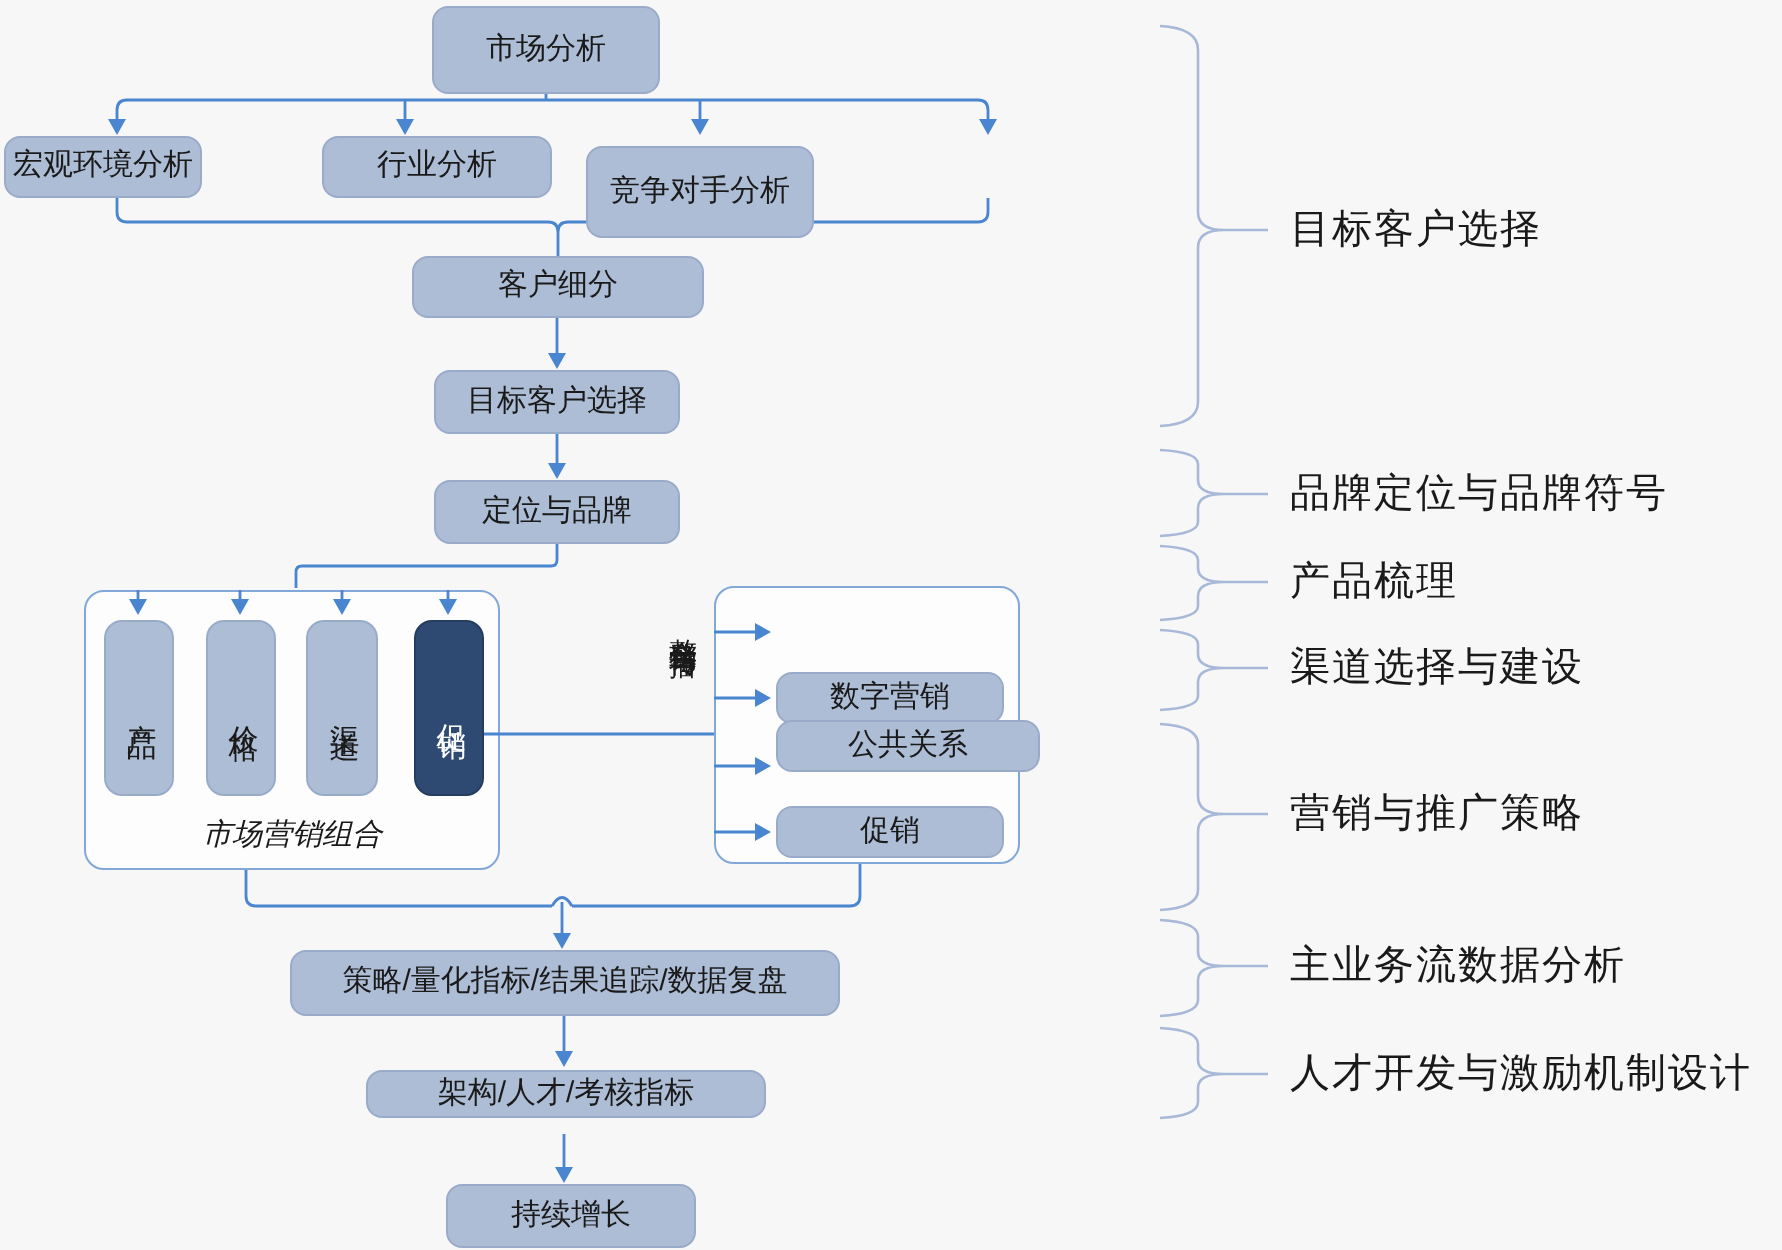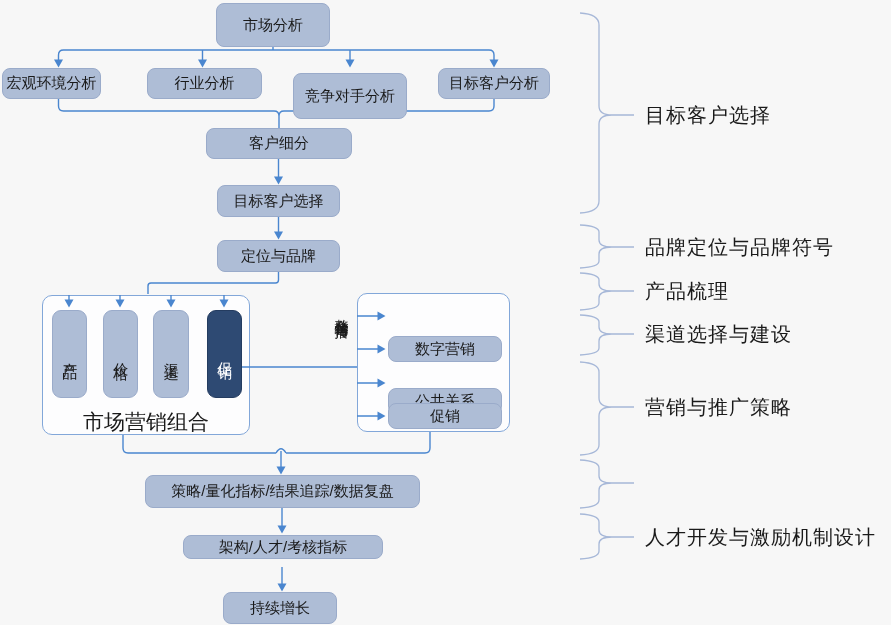--- a/index.html
+++ b/index.html
@@ -22,21 +22,21 @@
   .vnode{
     writing-mode:vertical-rl;text-orientation:upright;letter-spacing:4px;
     border-radius:9px;white-space:normal;
   }
   .dark{background:var(--dark-fill);border-color:var(--dark-border);color:var(--dark-text);}
   .group{
     position:absolute;box-sizing:border-box;background:#fdfdfe;
     border:1.3px solid var(--group-border);border-radius:10px;
   }
   .caption{
-    position:absolute;text-align:center;font-size:21px;color:var(--ink);
+    position:absolute;text-align:center;font-size:15px;color:var(--ink);font-style:italic;
   }
   .vtext{
     position:absolute;writing-mode:vertical-rl;text-orientation:upright;
     font-size:14px;letter-spacing:1px;color:var(--ink);line-height:17px;
   }
   .annotation{
     position:absolute;left:645px;height:26px;line-height:26px;
     font-size:20px;letter-spacing:1px;white-space:nowrap;color:var(--ink);
   }
   svg{position:absolute;left:0;top:0;}
@@ -86,42 +86,42 @@
     <path class="brace" d="M580,225 Q599,226 599,232 L599,240 Q599,247 612,247 Q599,247 599,254 L599,261 Q599,267 580,268 M612,247 H634"></path>
     <path class="brace" d="M580,273 Q599,274 599,280 L599,284 Q599,291 612,291 Q599,291 599,298 L599,303 Q599,309 580,310 M612,291 H634"></path>
     <path class="brace" d="M580,315 Q599,316 599,322 L599,327 Q599,334 612,334 Q599,334 599,341 L599,348 Q599,354 580,355 M612,334 H634"></path>
     <path class="brace" d="M580,362 Q599,363 599,372 L599,398 Q599,407 612,407 Q599,407 599,416 L599,445 Q599,454 580,455 M612,407 H634"></path>
     <path class="brace" d="M580,460 Q599,461 599,468 L599,476 Q599,483 612,483 Q599,483 599,490 L599,500 Q599,507 580,508 M612,483 H634"></path>
     <path class="brace" d="M580,514 Q599,515 599,522 L599,530 Q599,537 612,537 Q599,537 599,544 L599,551 Q599,558 580,559 M612,537 H634"></path>
   </svg>
 
   <div class="node" style="left:216px;top:3px;width:114px;height:44px">市场分析</div>
   <div class="node" style="left:2px;top:68px;width:99px;height:31px">宏观环境分析</div>
-  <div class="node" style="left:147px;top:68px;width:115px;height:31px">行业分析</div>
+  <div class="node" style="left:161px;top:68px;width:115px;height:31px">行业分析</div>
   <div class="node" style="left:293px;top:73px;width:114px;height:46px">竞争对手分析</div>
-  <div class="node" style="left:438px;top:68px;width:112px;height:31px">目标客户分析</div>
   <div class="node" style="left:206px;top:128px;width:146px;height:31px">客户细分</div>
   <div class="node" style="left:217px;top:185px;width:123px;height:32px">目标客户选择</div>
   <div class="node" style="left:217px;top:240px;width:123px;height:32px">定位与品牌</div>
 
   <div class="node vnode" style="left:52px;top:310px;width:35px;height:88px">产品</div>
   <div class="node vnode" style="left:103px;top:310px;width:35px;height:88px">价格</div>
   <div class="node vnode" style="left:153px;top:310px;width:36px;height:88px">渠道</div>
   <div class="node vnode dark" style="left:207px;top:310px;width:35px;height:88px">促销</div>
   <div class="caption" style="left:42px;top:408px;width:208px">市场营销组合</div>
 
   <div class="vtext" style="left:333px;top:308px;width:17px;height:104px">整合营销与传播</div>
   <div class="node" style="left:388px;top:336px;width:114px;height:26px">数字营销</div>
-  <div class="node" style="left:388px;top:388px;width:114px;height:26px">公共关系</div>
+  <div class="node" style="left:388px;top:360px;width:132px;height:26px">公共关系</div>
   <div class="node" style="left:388px;top:403px;width:114px;height:26px">促销</div>
 
   <div class="node" style="left:145px;top:475px;width:275px;height:33px">策略/量化指标/结果追踪/数据复盘</div>
   <div class="node" style="left:183px;top:535px;width:200px;height:24px">架构/人才/考核指标</div>
-  <div class="node" style="left:223px;top:592px;width:114px;height:32px">持续增长</div>
+  <div class="node" style="left:223px;top:592px;width:125px;height:32px">持续增长</div>
 
   <div class="annotation" style="top:102px">目标客户选择</div>
   <div class="annotation" style="top:234px">品牌定位与品牌符号</div>
   <div class="annotation" style="top:278px">产品梳理</div>
   <div class="annotation" style="top:321px">渠道选择与建设</div>
   <div class="annotation" style="top:394px">营销与推广策略</div>
+  <div class="annotation" style="top:470px">主业务流数据分析</div>
   <div class="annotation" style="top:524px">人才开发与激励机制设计</div>
 
 </div>
 
 </body></html>

